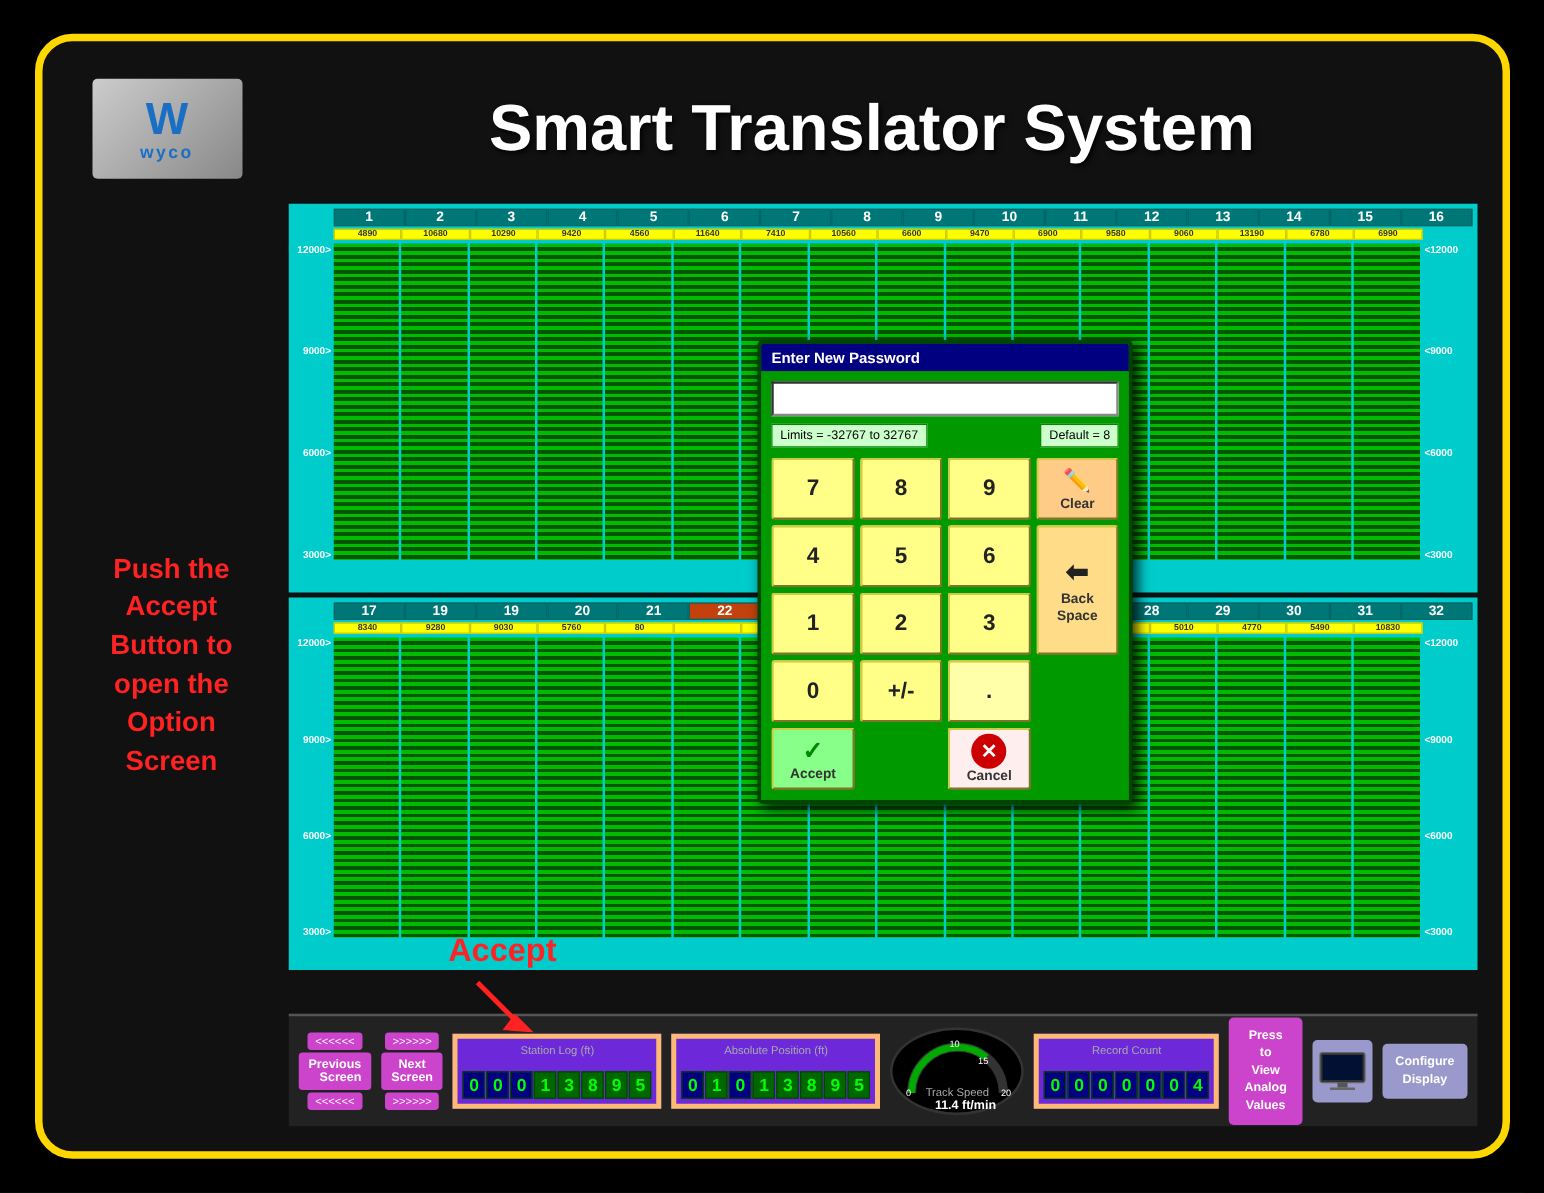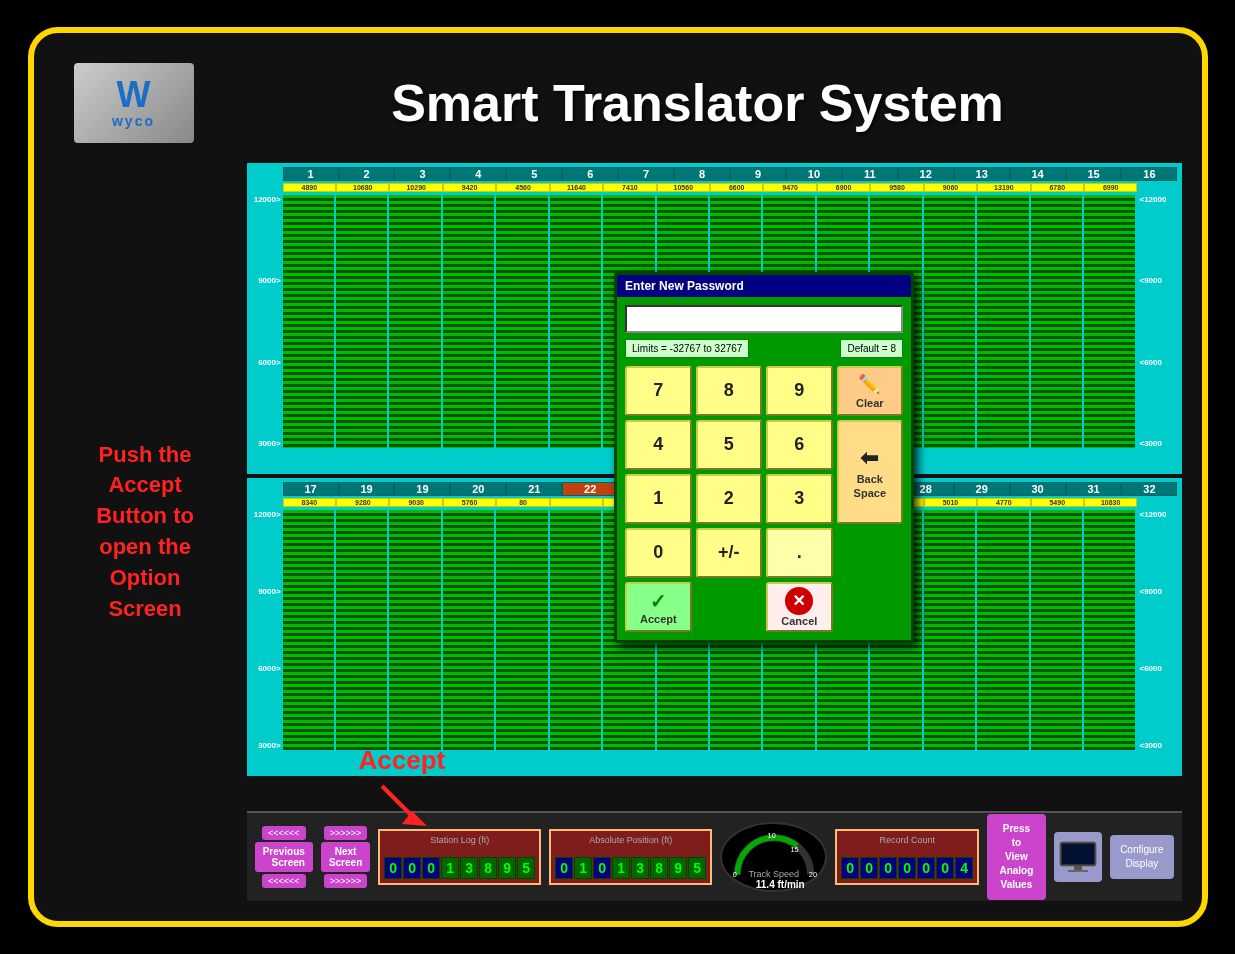--- a/index.html
+++ b/index.html
@@ -100,22 +100,22 @@
     .bottom-bar {
       background: #222;
       height: 90px;
       border-top: 2px solid #555;
       display: flex;
       align-items: center;
       padding: 4px 8px;
       gap: 8px;
     }
     .station-display {
-      background: #7f1d1d;
-      border: 2px solid #fdba74;
+      background: #6d28d9;
+      border: 4px solid #fdba74;
       padding: 4px;
       display: flex;
       flex-direction: column;
       gap: 12px;
     }
     .station-label {
       font-size: 9px;
       color: #AAA;
       text-align: center;
     }
@@ -600,21 +600,21 @@
 
         <div style="width:50px;height:50px;background:#9999CC;display:flex;align-items:center;justify-content:center;border-radius:4px;">
           <svg width="40" height="35" viewBox="0 0 40 35">
             <rect x="2" y="2" width="36" height="24" rx="2" fill="#333" stroke="#666" stroke-width="1"></rect>
             <rect x="4" y="4" width="32" height="20" fill="#001133"></rect>
             <rect x="16" y="26" width="8" height="4" fill="#555"></rect>
             <rect x="10" y="30" width="20" height="2" fill="#666"></rect>
           </svg>
         </div>
 
-        <div style="background:#9999CC;color:white;font-size:10px;font-weight:normal;text-align:center;padding:8px 10px;border-radius:4px;cursor:pointer;line-height:1.4;">Configure<br>Display</div>
+        <div style="background:#9999CC;color:white;font-size:10px;font-weight:bold;text-align:center;padding:8px 10px;border-radius:4px;cursor:pointer;line-height:1.4;">Configure<br>Display</div>
       </div>
     </div>
   </div>
 
   <div style="position:absolute;bottom:95px;left:325px;display:flex;flex-direction:column;align-items:center;z-index:200;">
     <div style="color:#FF2222;font-size:26px;font-weight:bold;font-family:'Arial Black',sans-serif;">Accept</div>
     <svg width="60" height="50" viewBox="0 0 60 50">
       <line x1="10" y1="10" x2="45" y2="45" stroke="#FF2222" stroke-width="4"></line>
       <polygon points="40,35 55,50 30,48" fill="#FF2222"></polygon>
     </svg>

